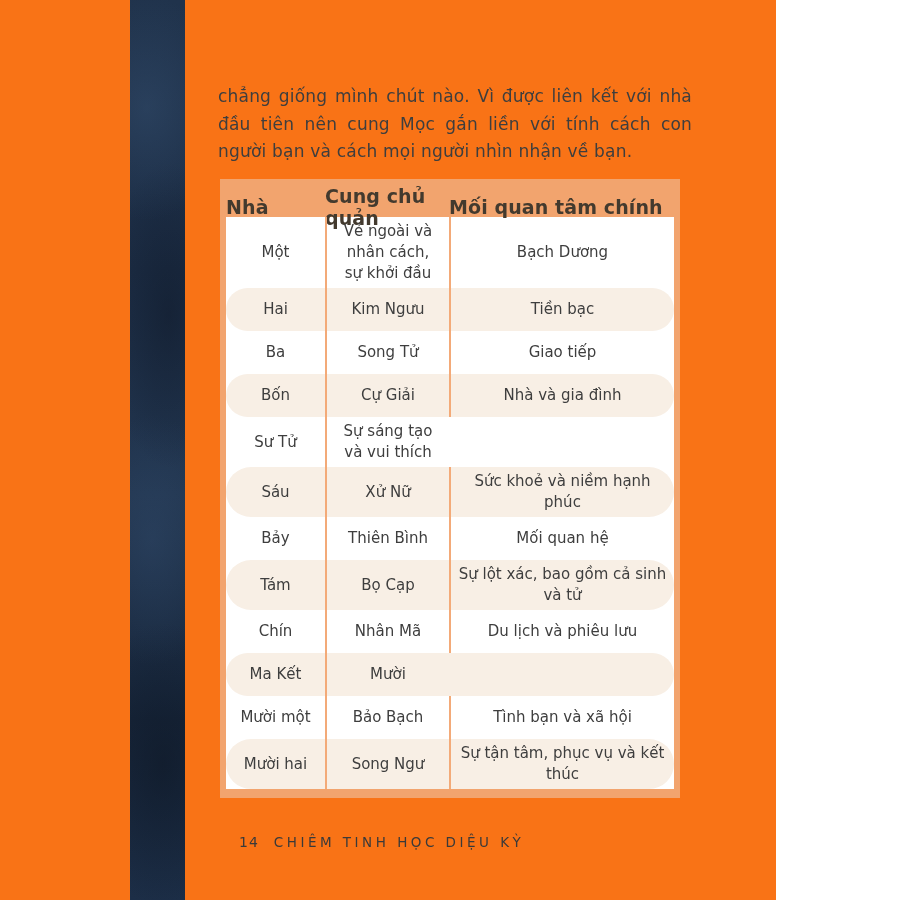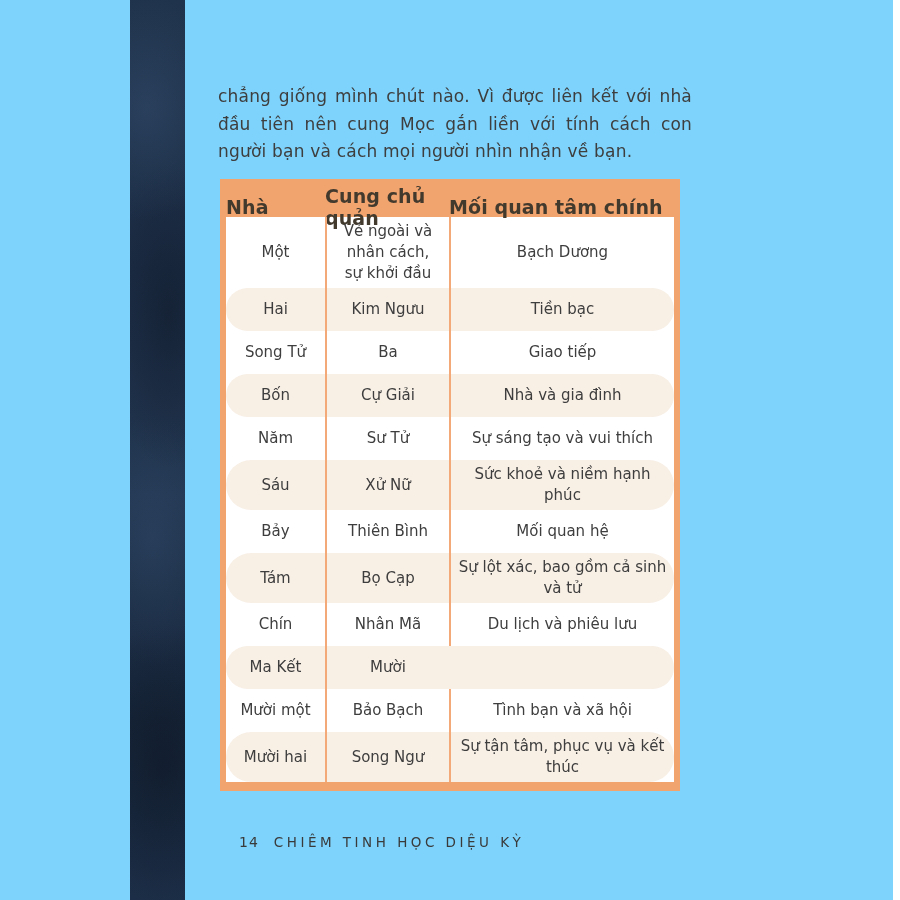--- a/index.html
+++ b/index.html
@@ -3,23 +3,23 @@
 <meta charset="utf-8">
 <style>
   html, body {
     margin: 0;
     padding: 0;
     background: #ffffff;
     font-family: "DejaVu Sans", "Liberation Sans", sans-serif;
   }
   .page {
     position: relative;
-    width: 893px;
+    width: 776px;
     height: 900px;
-    background: #7dd3fc;
+    background: #f97316;
     overflow: hidden;
   }
 
   
   .spine {
     position: absolute;
     left: 130px;
     top: 0;
     width: 55px;
     height: 900px;
@@ -135,31 +135,30 @@
         <div class="t-cell">Vẻ ngoài và nhân cách,
 sự khởi đầu</div>
         <div class="t-cell">Bạch Dương</div>
       </div>
       <div class="t-row">
         <div class="t-cell">Hai</div>
         <div class="t-cell">Kim Ngưu</div>
         <div class="t-cell">Tiền bạc</div>
       </div>
       <div class="t-row">
+        <div class="t-cell">Ba</div>
         <div class="t-cell">Song Tử</div>
-        <div class="t-cell">Ba</div>
         <div class="t-cell">Giao tiếp</div>
       </div>
       <div class="t-row">
         <div class="t-cell">Bốn</div>
         <div class="t-cell">Cự Giải</div>
         <div class="t-cell">Nhà và gia đình</div>
       </div>
       <div class="t-row">
-        <div class="t-cell">Năm</div>
         <div class="t-cell">Sư Tử</div>
         <div class="t-cell">Sự sáng tạo và vui thích</div>
       </div>
       <div class="t-row">
         <div class="t-cell">Sáu</div>
         <div class="t-cell">Xử Nữ</div>
         <div class="t-cell">Sức khoẻ và niềm hạnh phúc</div>
       </div>
       <div class="t-row">
         <div class="t-cell">Bảy</div>

